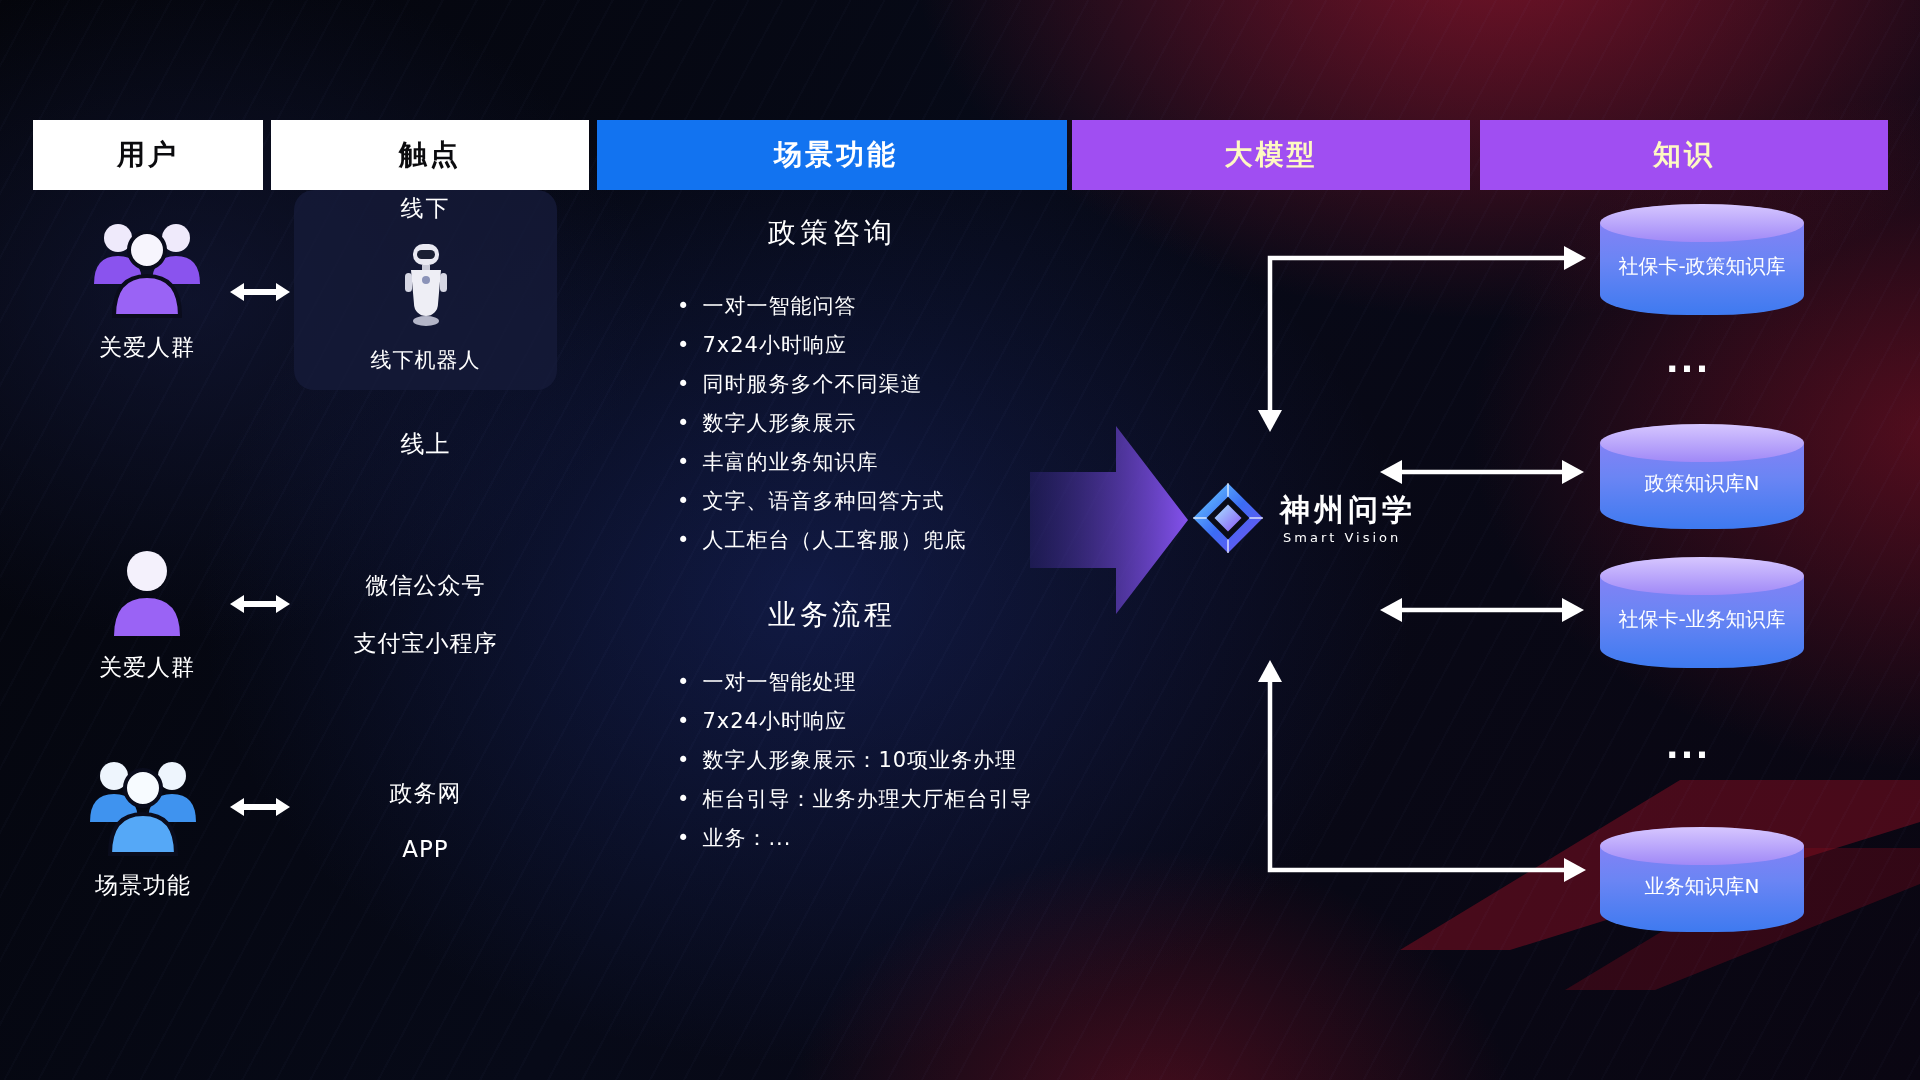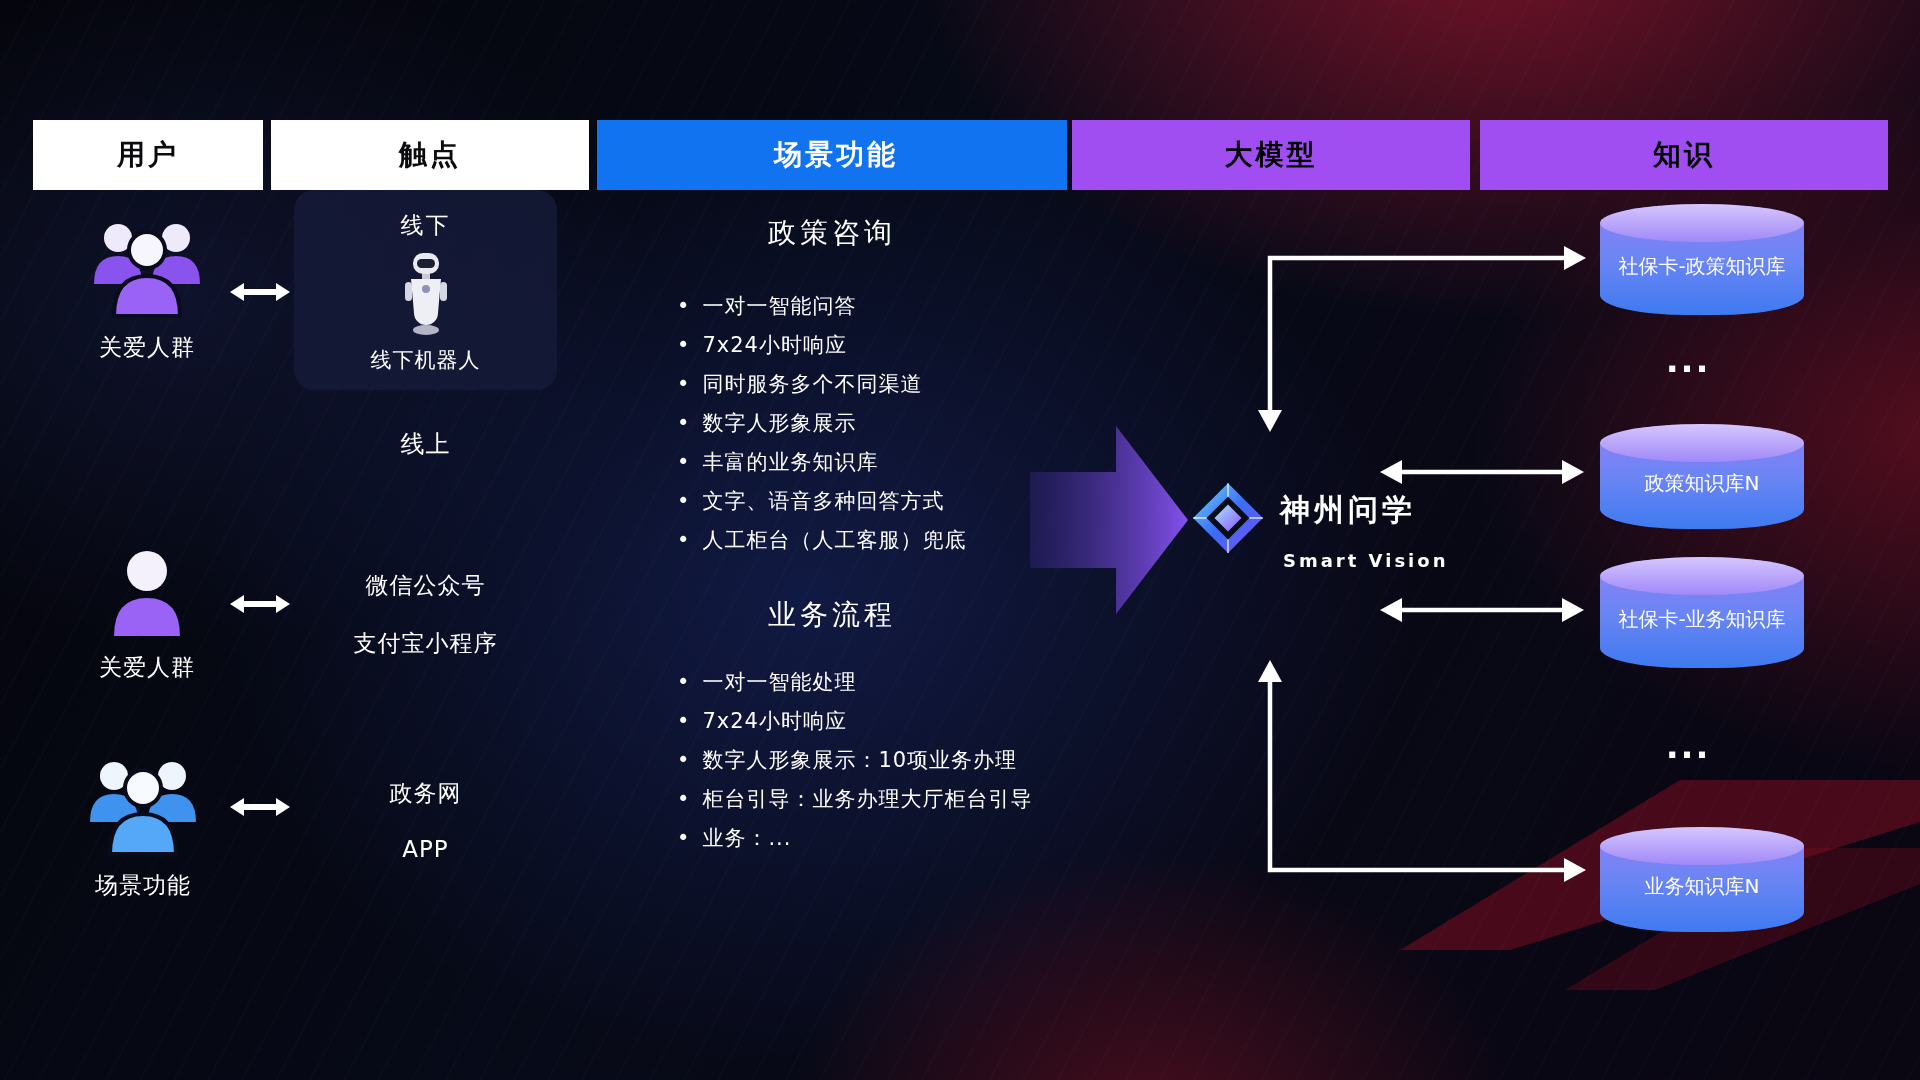--- a/index.html
+++ b/index.html
@@ -20,41 +20,41 @@
     position:absolute; inset:0; pointer-events:none; opacity:.38;
     background:repeating-linear-gradient(118deg, rgba(140,160,255,.06) 0 2px, transparent 2px 30px);
   }
   .hdr {
     position:absolute; top:111px; height:70px;
     display:flex; align-items:center; justify-content:center;
     font-size:28px; font-weight:bold; letter-spacing:3px;margin-top:9px;
   }
   .hdr-white { background:#ffffff; color:#0b0b0e; }
   .hdr-blue  { color:#fff;padding-left:8px; }
-  .hdr-purple{ color:#000000; }
+  .hdr-purple{ color:#fef9c3; }
 
   .user-block { position:absolute; display:flex; flex-direction:column; align-items:center; gap:14px; }
   .user-label { font-size:23px; color:#fff; letter-spacing:1px; }
   .dbl-arrow { position:absolute; width:64px; height:24px; }
 
   .offline-box {
     position:absolute; left:294px; top:190px; width:263px; height:200px;
     background:rgba(22,27,58,.78); border-radius:20px;
     display:flex; flex-direction:column; align-items:center; justify-content:space-between;
-    padding:20px 10px 16px;
+    padding:3px 10px 16px;
   }
   .tp-text { position:absolute; left:294px; width:263px; text-align:center; font-size:23px; letter-spacing:1px; }
 
   .scn-title { position:absolute; left:597px; width:470px; text-align:center; font-size:28px; letter-spacing:4px; }
   .bullets { position:absolute; left:677px; list-style:none; font-size:21px; letter-spacing:1px; }
   .bullets li { margin-bottom:11px; white-space:nowrap; }
   .bullets li::before { content:"•"; margin-right:12px; }
 
   .logo-name { position:absolute; left:1280px; top:490px; font-size:30px; font-weight:bold; letter-spacing:4px; }
-  .logo-sub  { position:absolute; left:1283px; top:530px; font-size:18px; letter-spacing:3px; font-weight:bold;margin-top:20px; }
+  .logo-sub  { position:absolute; left:1283px; top:530px; font-size:13px; letter-spacing:3px; font-weight:normal; }
 
   .cyl { position:absolute; left:1600px; width:204px; }
   .cyl-inner {
     position:relative; width:100%; height:100%;
     background:linear-gradient(180deg,#8f80f6 0%, #6b85f4 50%, #3e7af0 100%);
     border-radius:88px / 20px;
   }
   .cyl-inner::before {
     content:""; position:absolute; top:-1px; left:0; width:100%; height:38px;
     border-radius:50%;

